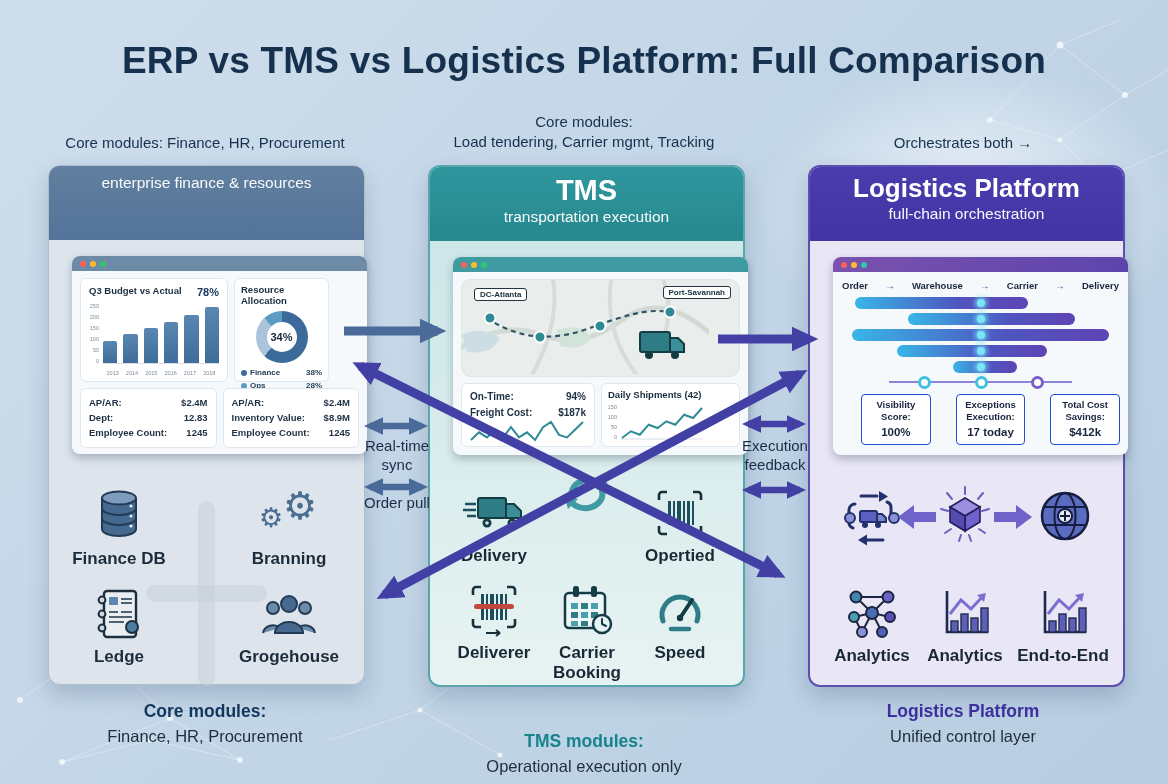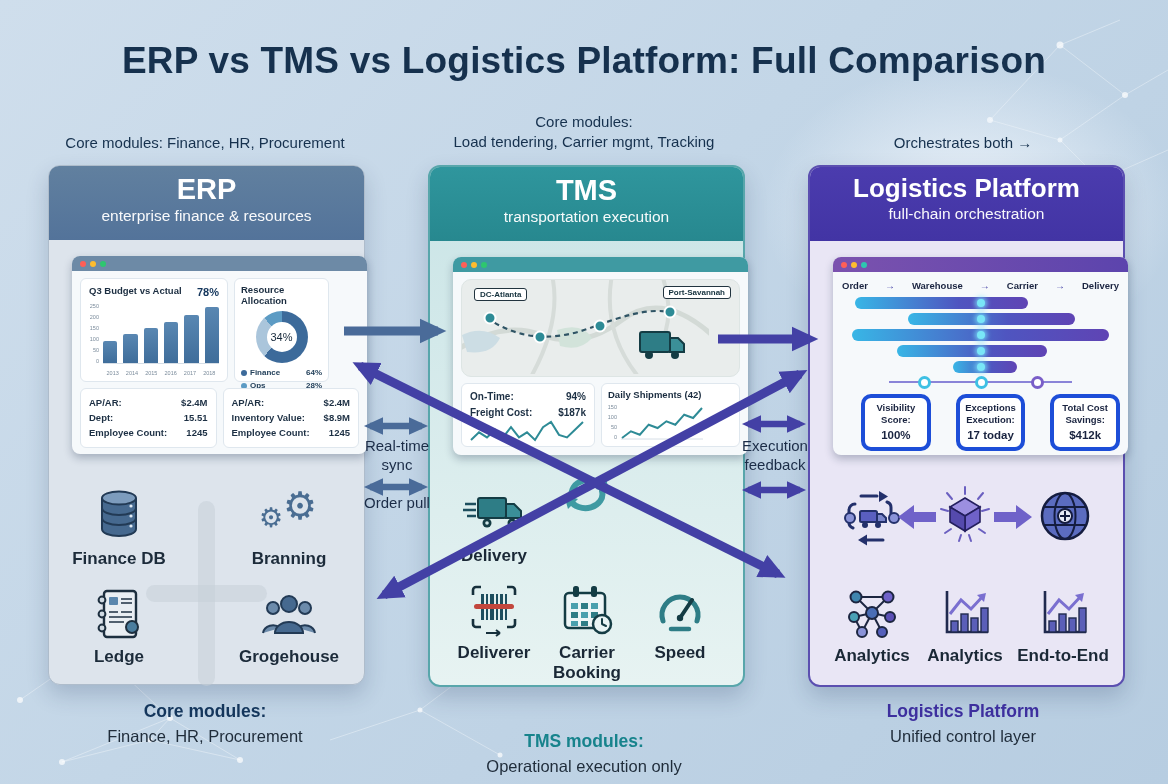--- a/index.html
+++ b/index.html
@@ -50,21 +50,21 @@
   #erp-yticks{position:absolute;left:5px;top:24px;bottom:17px;width:13px;display:flex;flex-direction:column;
     justify-content:space-between;font-size:5.5px;color:#7a8b9b;text-align:right;}
   #erp-bars{position:absolute;left:22px;right:8px;top:26px;bottom:17px;display:flex;align-items:flex-end;gap:6px;
     border-bottom:1px solid #d6dee6;}
   .ebar{flex:1;background:linear-gradient(#5987b2,#3f6d9a);border-radius:2px 2px 0 0;}
   #erp-xlabels{position:absolute;left:22px;right:8px;bottom:5px;display:flex;font-size:5.5px;color:#7a8b9b;}
   #erp-xlabels span{flex:1;text-align:center;}
   .donut{width:52px;height:52px;border-radius:50%;margin:5px auto 4px;position:relative;}
   .donut::after{content:'';position:absolute;inset:11px;background:#fff;border-radius:50%;}
   .donut span{position:absolute;inset:0;display:flex;align-items:center;justify-content:center;
-    font-size:11px;font-weight:400;color:#16283a;z-index:2;}
+    font-size:11px;font-weight:700;color:#16283a;z-index:2;}
   .lgrow{display:flex;align-items:center;gap:3px;font-size:8px;color:#25425c;line-height:1.6;}
   .lgrow i{width:6px;height:6px;border-radius:50%;flex:0 0 auto;}
   .lgrow b{font-weight:700;}
   .lgrow em{margin-left:auto;font-style:normal;font-weight:700;}
   .stats-row{display:flex;gap:6px;margin-top:6px;}
   .stat-card{flex:1;background:#fff;border:1px solid #dfe7ee;border-radius:6px;padding:6px 8px;box-sizing:border-box;}
   .srow{display:flex;justify-content:space-between;font-size:9.5px;font-weight:700;color:#1d3044;line-height:1.6;gap:4px;}
   .srow b{font-weight:700;white-space:nowrap;}
 
   
@@ -87,21 +87,21 @@
   #lp-bars{margin-top:5px;}
   .grow2{position:relative;height:12px;margin-bottom:4px;}
   .gbar{position:absolute;top:0;bottom:0;border-radius:6px;background:linear-gradient(90deg,#38b6e6,#4f55c0 60%,#5f44b4);}
   .grow2 i{position:absolute;left:50%;top:50%;width:8px;height:8px;margin:-4px 0 0 -4px;border-radius:50%;
     background:#79e6f7;box-shadow:0 0 5px 2px rgba(120,225,250,.85);z-index:2;}
   .timeline{position:relative;height:12px;margin:1px 16px 5px;}
   .timeline .tline{position:absolute;left:13%;right:13%;top:4px;height:2px;background:#8a84d8;}
   .tdot{position:absolute;top:-1px;width:7px;height:7px;border-radius:50%;background:#fff;border:3px solid #3ec0e4;}
   .tdot.p{border-color:#7a5fc8;}
   #lp-cards{display:flex;gap:5px;}
-  .pcard{flex:1;background:#fff;border:4px solid #1d4ed8;border-radius:10px;text-align:center;
+  .pcard{flex:1;background:#fff;border:1px solid #1d4ed8;border-radius:4px;text-align:center;
     font-size:9.5px;font-weight:700;color:#1a2440;padding:4px 2px;line-height:1.3;margin-left:20px;}
   .pcard b{display:block;font-size:11.5px;margin-top:1px;}
 
   
   .mod{position:absolute;text-align:center;}
   .micon{display:flex;align-items:center;justify-content:center;height:56px;}
   .mod-label{font-size:17px;font-weight:700;color:#1c2b3a;margin-top:5px;line-height:1.15;}
   .tms-panel .mod-label,.lp-panel .mod-label{color:#1a2836;}
   .gearwrap{position:relative;width:60px;height:56px;color:#4a6d92;}
   .gear1{position:absolute;right:2px;top:-4px;font-size:38px;}
@@ -155,21 +155,20 @@
 
   <div class="anno anno-erp">Core modules: Finance, HR, Procurement</div>
   <div class="anno anno-tms">
     <div>Core modules:</div>
     <div>Load tendering, Carrier mgmt, Tracking</div>
   </div>
   <div class="anno anno-lp">Orchestrates both →</div>
 
   <section class="panel erp-panel">
     <header class="panel-head erp-head">
-      <div class="panel-title">ERP</div>
       <div class="panel-sub">enterprise finance &amp; resources</div>
     </header>
     <div class="crossV"></div>
     <div class="crossH"></div>
 
     <div class="mini-window">
       <div class="win-bar">
         <span class="wdot r"></span>
         <span class="wdot y"></span>
         <span class="wdot g"></span>
@@ -206,39 +205,39 @@
           </div>
           <div class="card donut-card">
             <div class="card-title">Resource Allocation</div>
             <div class="donut" id="erp-donut" style="background: conic-gradient(rgb(60, 106, 154) 0deg, rgb(60, 106, 154) 62%, rgb(170, 197, 219) 62%, rgb(170, 197, 219) 88%, rgb(92, 155, 196) 88%, rgb(92, 155, 196) 100%);">
               <span>34%</span>
             </div>
             <div id="erp-legend">
                 <div class="lgrow">
                   <i style="background: rgb(60, 106, 154);"></i>
                   <b>Finance</b>
-                  <em>64%</em>
+                  <em>38%</em>
                 </div>
                 <div class="lgrow">
                   <i style="background: rgb(92, 155, 196);"></i>
                   <b>Ops</b>
                   <em>28%</em>
                 </div>
               </div>
           </div>
         </div>
         <div class="stats-row">
           <div class="stat-card" id="erp-stats-left">
               <div class="srow">
                 <span>AP/AR:</span>
                 <b>$2.4M</b>
               </div>
               <div class="srow">
                 <span>Dept:</span>
-                <b>15.51</b>
+                <b>12.83</b>
               </div>
               <div class="srow">
                 <span>Employee Count:</span>
                 <b>1245</b>
               </div>
             </div>
           <div class="stat-card" id="erp-stats-right">
               <div class="srow">
                 <span>AP/AR:</span>
                 <b>$2.4M</b>
@@ -391,20 +390,36 @@
           <rect x="15" y="6" width="28" height="20" rx="2" fill="#2e7d86" stroke="#143c44" stroke-width="2"></rect>
           <path d="M43 12 h8 l7 7 v7 h-15 z" fill="#3b8f98" stroke="#143c44" stroke-width="2"></path>
           <circle cx="24" cy="31" r="4.5" fill="#143c44"></circle>
             <circle cx="49" cy="31" r="4.5" fill="#143c44"></circle>
           <circle cx="24" cy="31" r="1.8" fill="#cfe6e8"></circle>
             <circle cx="49" cy="31" r="1.8" fill="#cfe6e8"></circle>
         </svg>
       </div>
       <div class="mod-label">Delivery</div>
     </div>
+    <div class="mod" style="left:175px;top:318px;width:150px;">
+      <div class="micon">
+        <svg width="50" height="50" viewBox="0 0 50 50">
+          <path d="M4 12 V7 a3 3 0 0 1 3 -3 H12 M38 4 h5 a3 3 0 0 1 3 3 v5 M46 38 v5 a3 3 0 0 1 -3 3 h-5 M12 46 H7 a3 3 0 0 1 -3 -3 v-5" fill="none" stroke="#16303c" stroke-width="2.6"></path>
+          <g fill="#1d4e5e">
+            <rect x="13" y="13" width="3" height="24"></rect>
+              <rect x="18" y="13" width="2" height="24"></rect>
+            <rect x="22" y="13" width="4" height="24"></rect>
+              <rect x="28" y="13" width="2" height="24"></rect>
+            <rect x="32" y="13" width="3" height="24"></rect>
+              <rect x="37" y="13" width="2" height="24"></rect>
+          </g>
+        </svg>
+      </div>
+      <div class="mod-label">Opertied</div>
+    </div>
     <div class="mod" style="left:-11px;top:415px;width:150px;">
       <div class="micon">
         <svg width="50" height="54" viewBox="0 0 50 54">
           <path d="M4 12 V7 a3 3 0 0 1 3 -3 H12 M38 4 h5 a3 3 0 0 1 3 3 v5 M46 36 v5 a3 3 0 0 1 -3 3 h-5 M12 44 H7 a3 3 0 0 1 -3 -3 v-5" fill="none" stroke="#16303c" stroke-width="2.6"></path>
           <g fill="#1d4e5e">
             <rect x="12" y="11" width="3" height="26"></rect>
               <rect x="17" y="11" width="2" height="26"></rect>
             <rect x="21" y="11" width="4" height="26"></rect>
               <rect x="27" y="11" width="2" height="26"></rect>
             <rect x="31" y="11" width="3" height="26"></rect>

